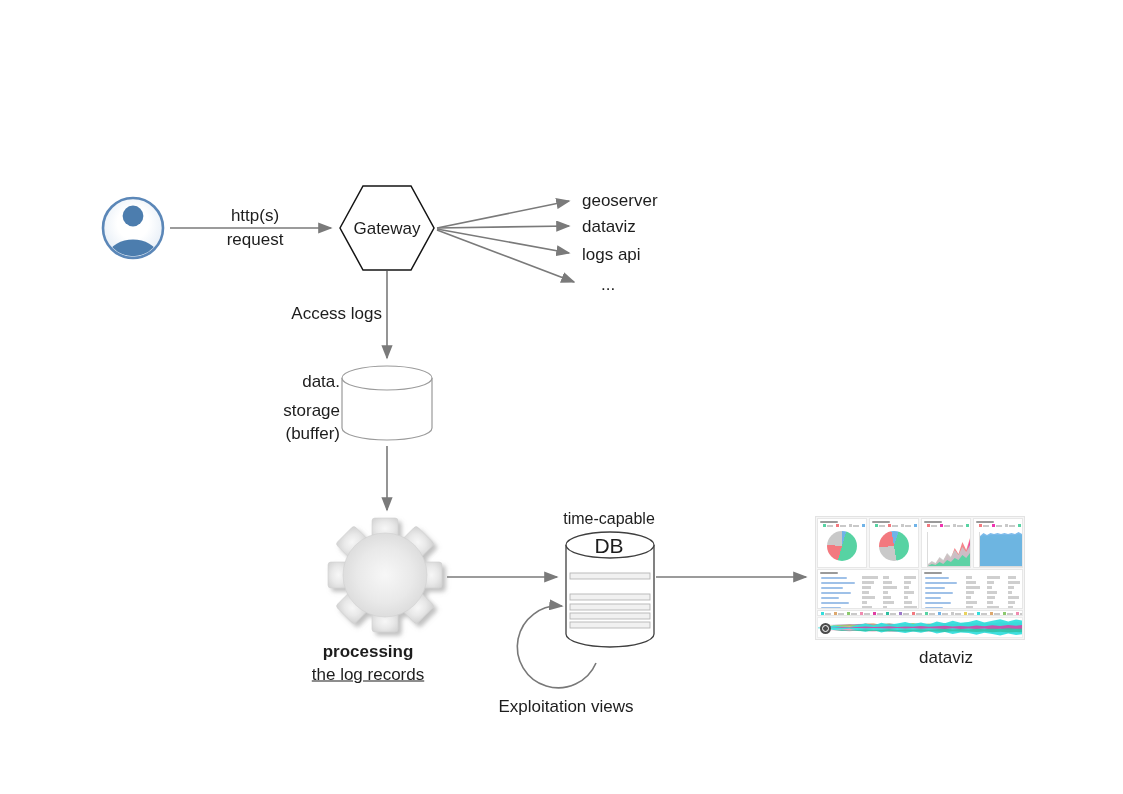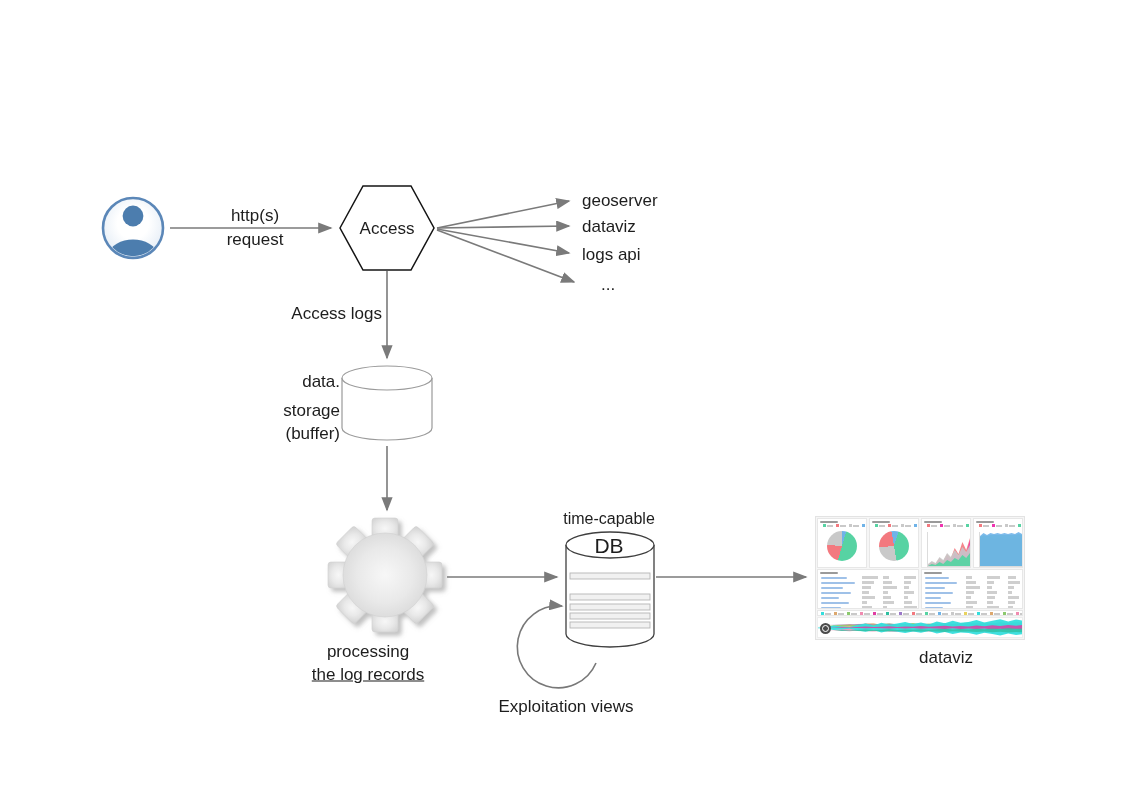--- a/index.html
+++ b/index.html
@@ -121,34 +121,34 @@
         <rect x="570" y="622" width="80" height="6"></rect>
       </g>
       <ellipse cx="610" cy="545" rx="44" ry="13" fill="#ffffff" stroke="#3f3f3f" stroke-width="1.3"></ellipse>
     </g>
 
     <line x1="656" y1="577" x2="806" y2="577" stroke="#7a7a7a" stroke-width="1.6" marker-end="url(#arr)"></line>
   </svg>
 
   <div class="lbl c" style="left:255px;top:215px;">http(s)</div>
   <div class="lbl c" style="left:255px;top:239px;">request</div>
-  <div class="lbl c" style="left:387px;top:228px;">Access</div>
+  <div class="lbl c" style="left:387px;top:228px;">Gateway</div>
 
   <div class="lbl l" style="left:582px;top:200px;">geoserver</div>
   <div class="lbl l" style="left:582px;top:226px;">dataviz</div>
   <div class="lbl l" style="left:582px;top:254px;">logs api</div>
   <div class="lbl l" style="left:601px;top:284px;">...</div>
 
   <div class="lbl r" style="left:382px;top:313px;">Access logs</div>
 
   <div class="lbl r" style="left:340px;top:381px;">data.</div>
   <div class="lbl r" style="left:340px;top:410px;">storage</div>
   <div class="lbl r" style="left:340px;top:433px;">(buffer)</div>
 
-  <div class="lbl c" style="left:368px;top:651px;">processing</div>
+  <div class="lbl c" style="left:368px;top:651px;font-weight:bold;">processing</div>
   <div class="lbl c" style="left:368px;top:674px;text-decoration:underline;">the log records</div>
 
   <div class="lbl c fs-sm" style="left:609px;top:519px;">time-capable</div>
   <div class="lbl c fs-db" style="left:609px;top:545px;">DB</div>
 
   <div class="lbl c" style="left:566px;top:706px;">Exploitation views</div>
   <div class="lbl c" style="left:910px;top:657px;margin-left:36px;">dataviz</div>
 
   <div class="viz">
     <div class="vrow1">

